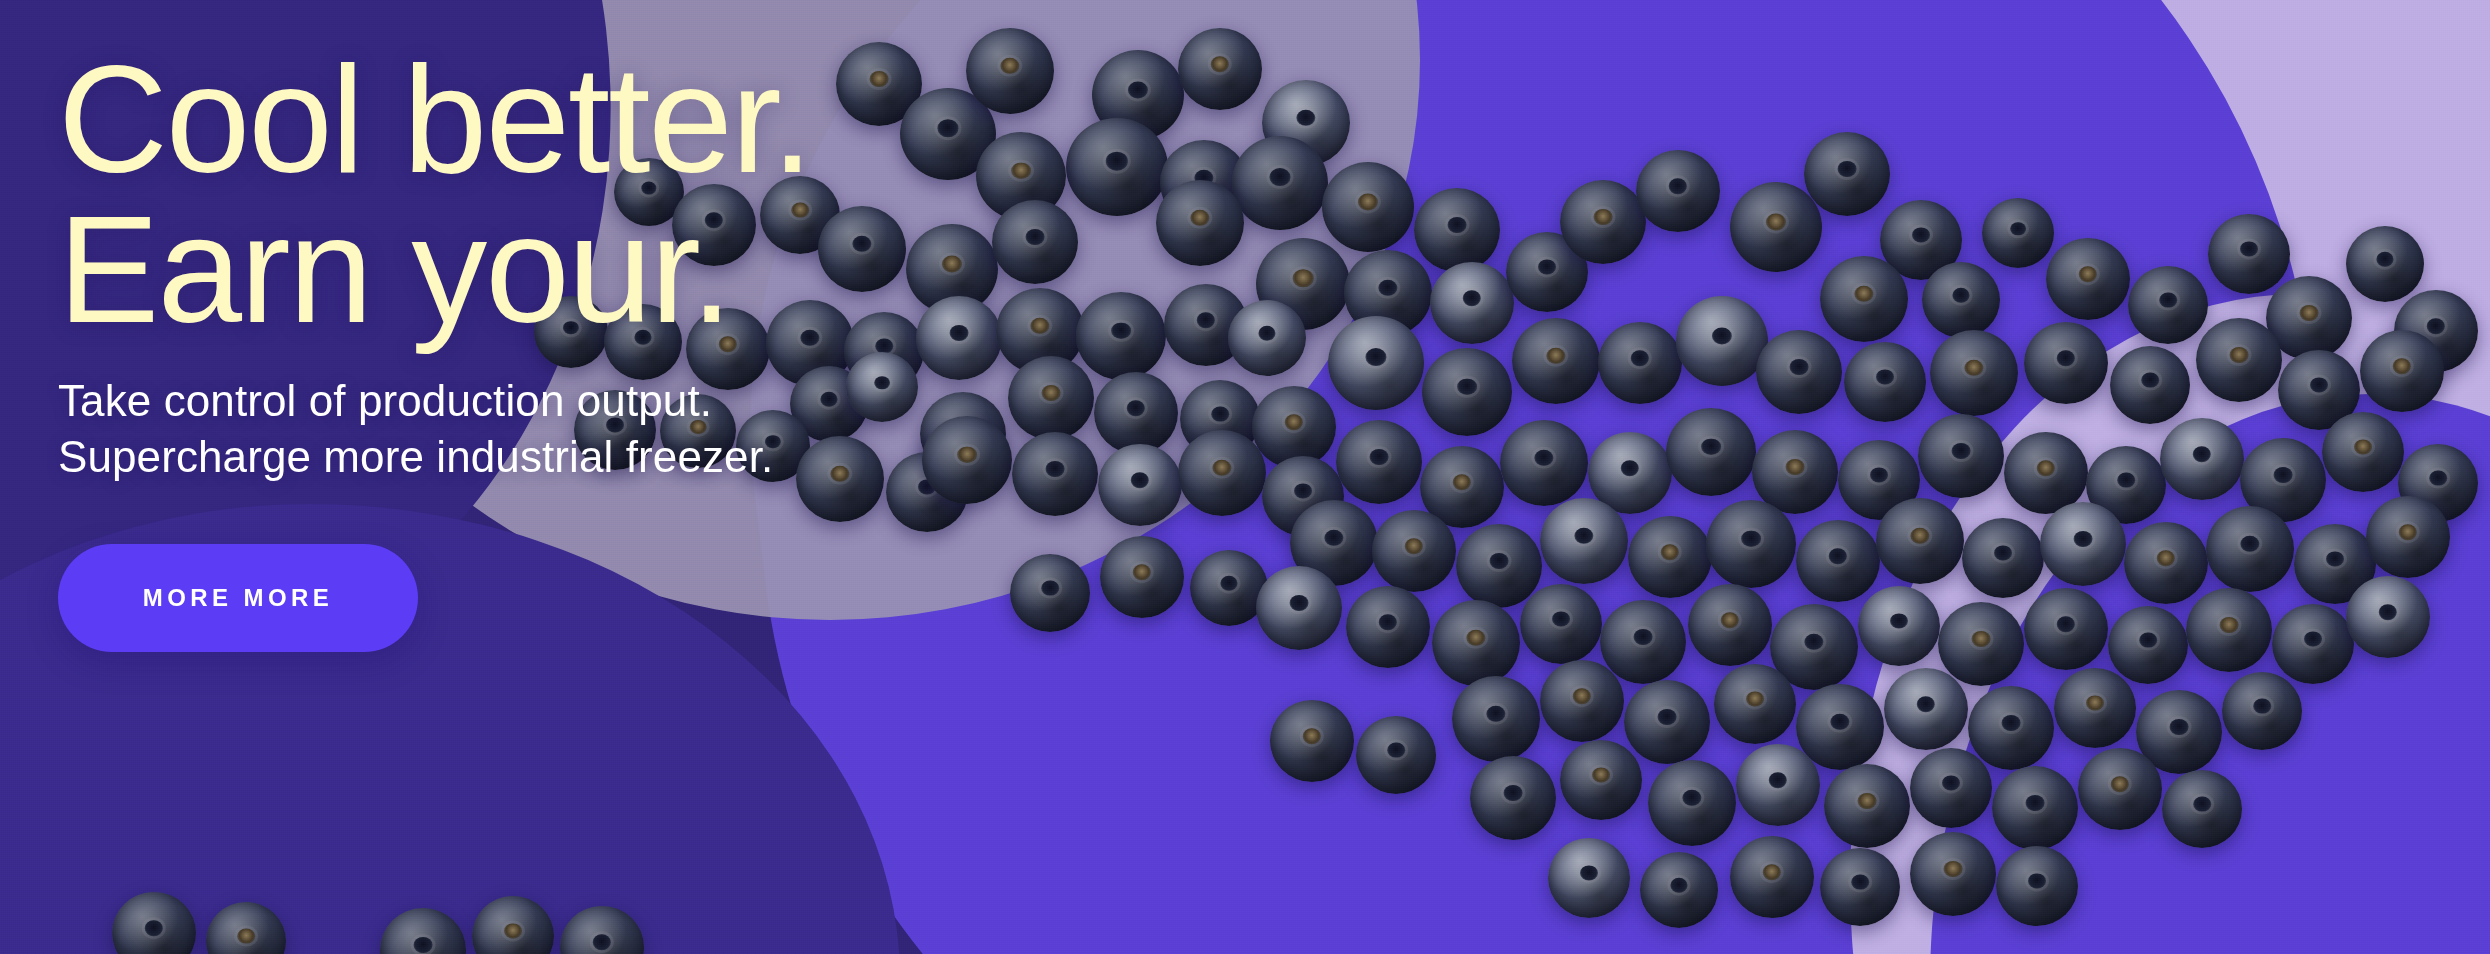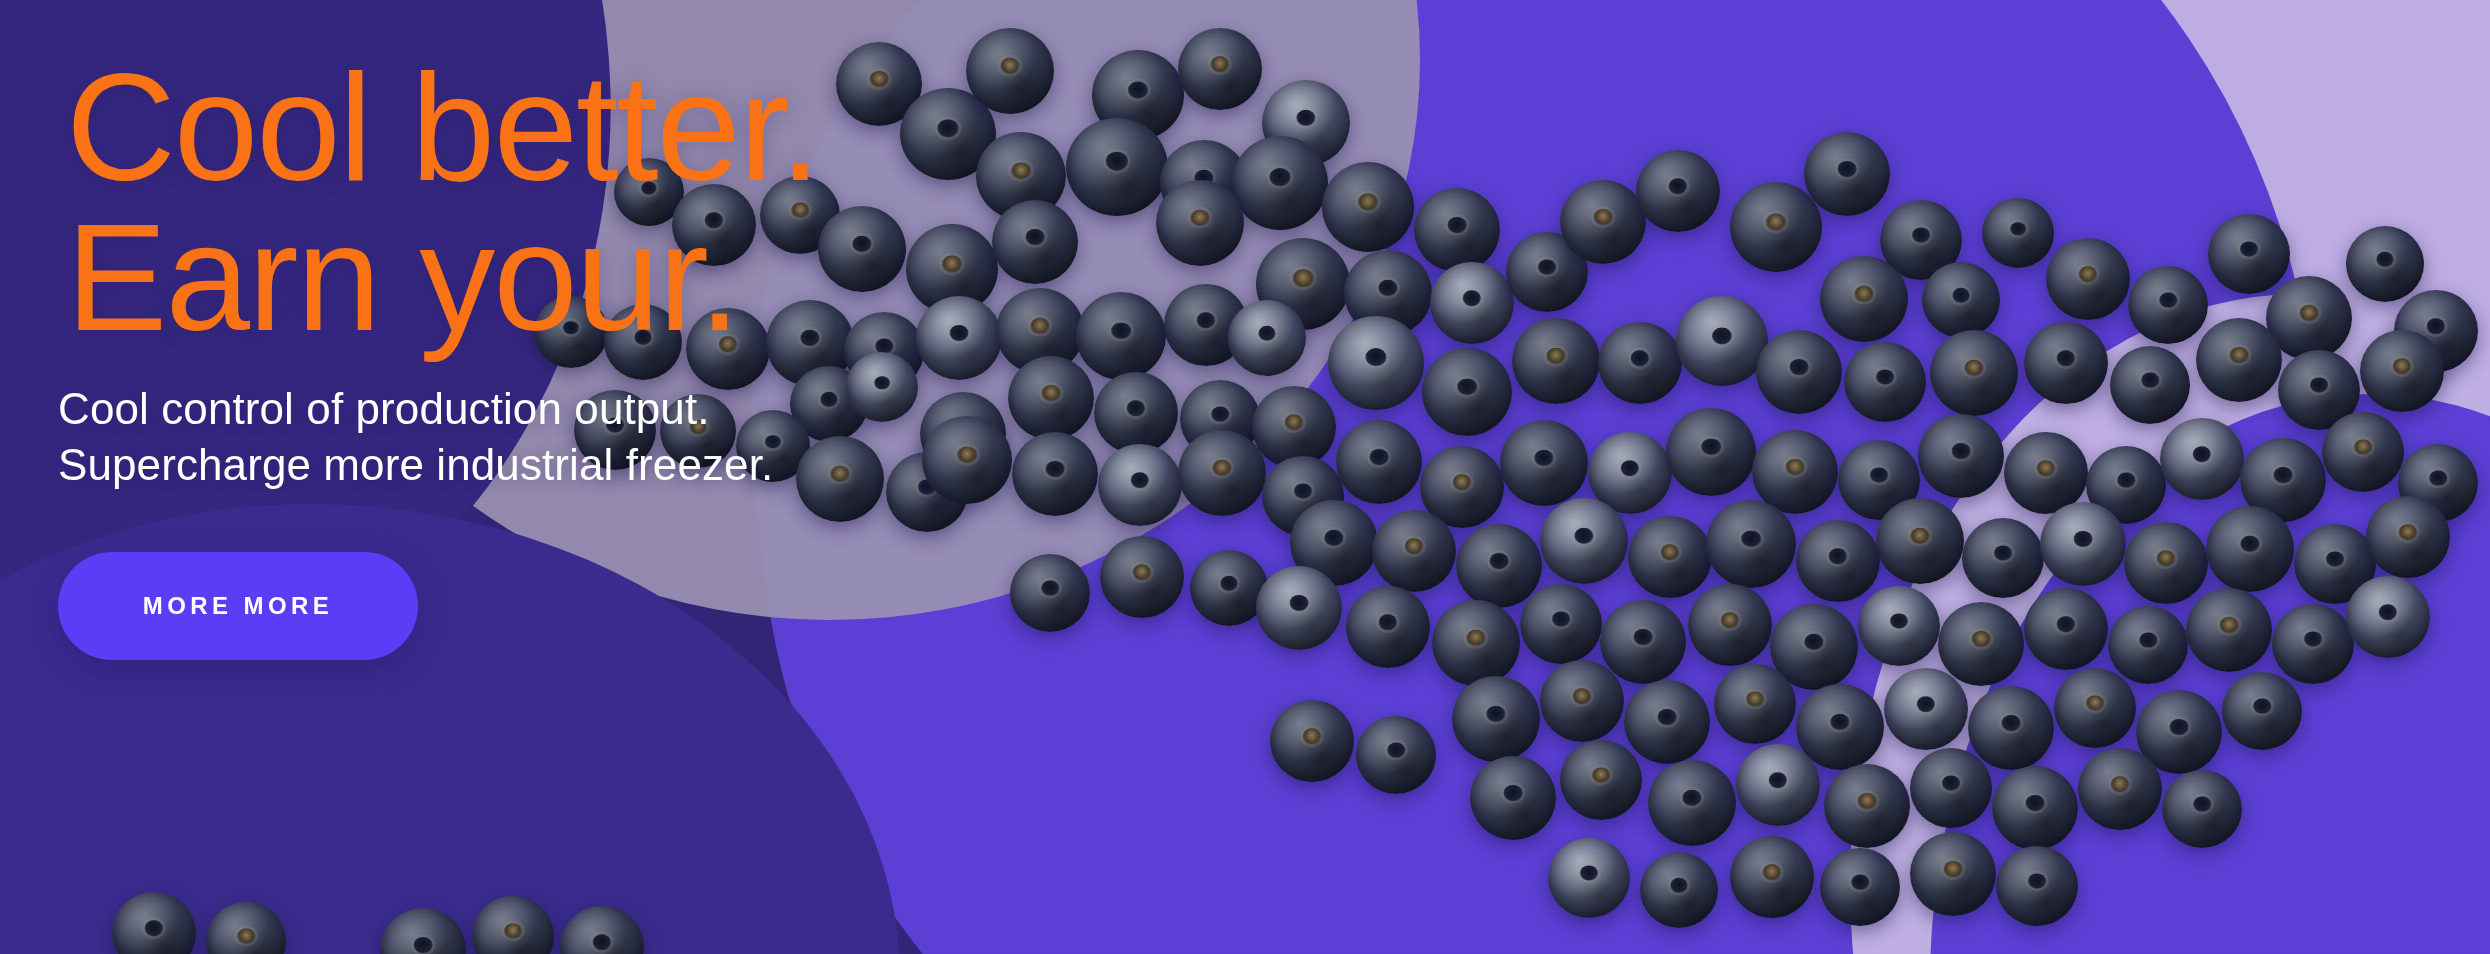--- a/index.html
+++ b/index.html
@@ -159,23 +159,23 @@
   .content {
     position: absolute;
     left: 58px;
     top: 0;
     width: 1420px;
     height: 100%;
     z-index: 40;
   }
 
   .headline {
-    margin: 8px;
+    margin: 0;
     padding-top: 44px;
-    color: #f97316;
+    color: #fef9c3;
     font-size: 152px;
     line-height: .99;
     font-weight: 400;
     letter-spacing: -2px;
     text-shadow: 0 2px 22px rgba(30,18,80,.28);
     white-space: nowrap;
   }
   .headline .line { display: block; }
 
   .subhead {
@@ -384,20 +384,20 @@
   <div class="bg-grain"></div>
 
   <div class="content">
 
     <h1 class="headline">
       <span class="line">Cool better.</span>
       <span class="line">Earn your.</span>
     </h1>
 
     <p class="subhead">
-      <span class="line">Cool control of production output.</span>
+      <span class="line">Take control of production output.</span>
       <span class="line">Supercharge more industrial freezer.</span>
     </p>
 
     <button class="cta" type="button">MORE MORE</button>
   </div>
 
 </div>
 
 </body></html>

